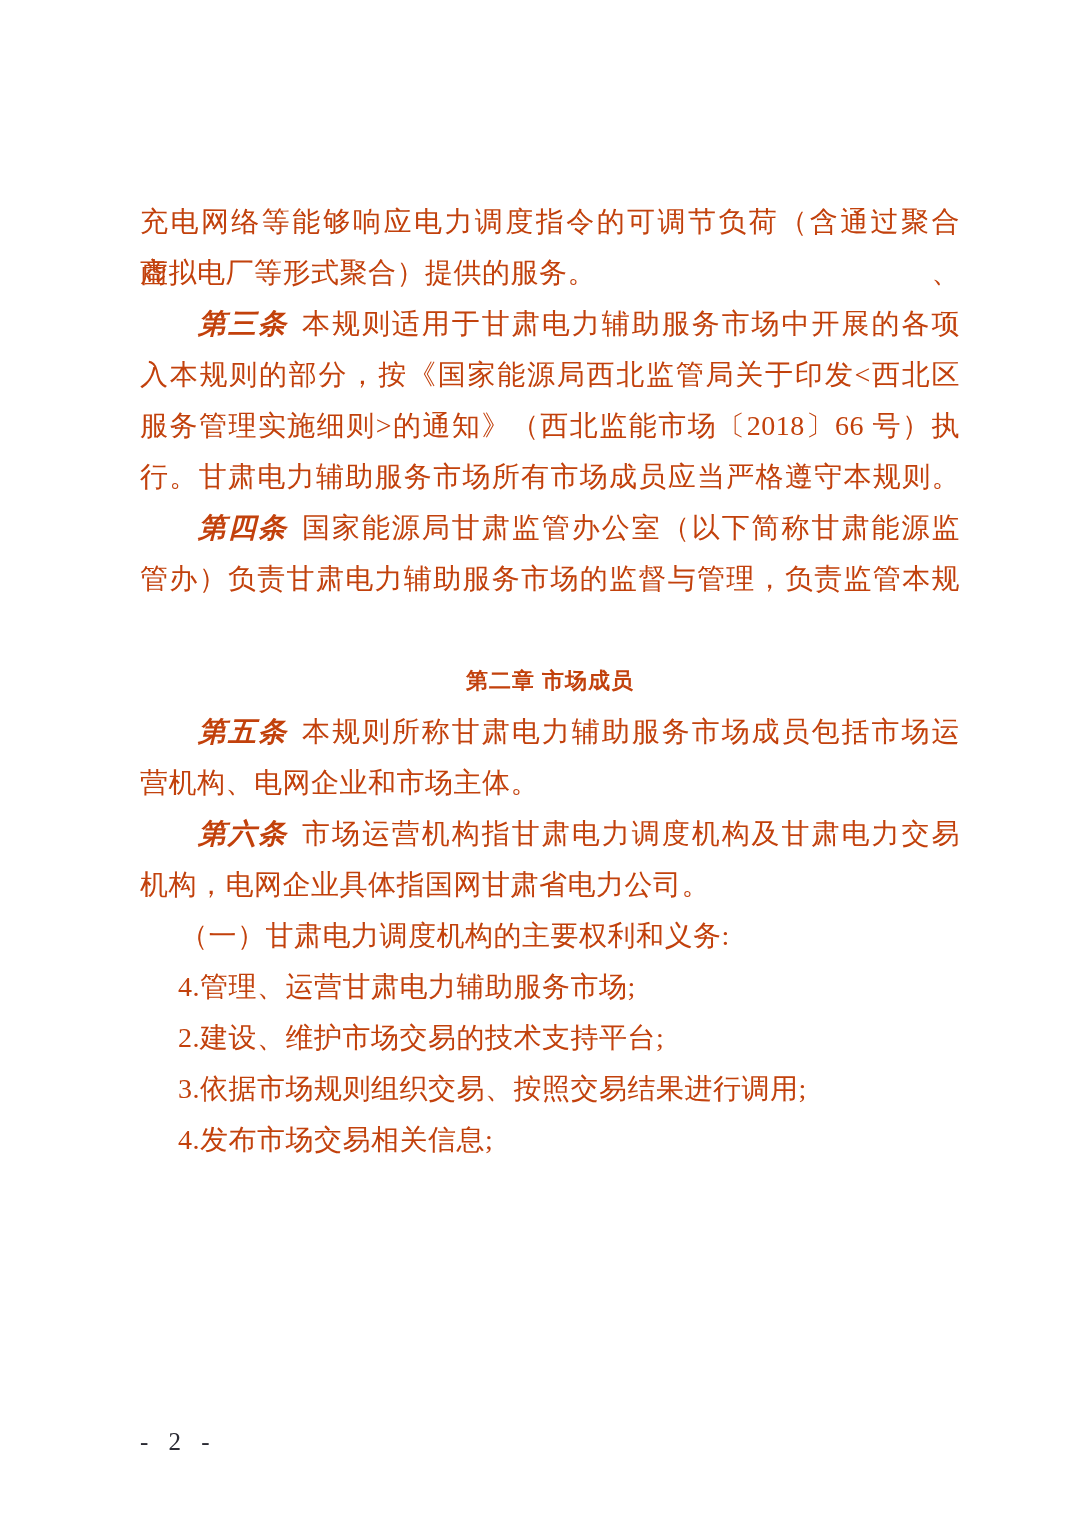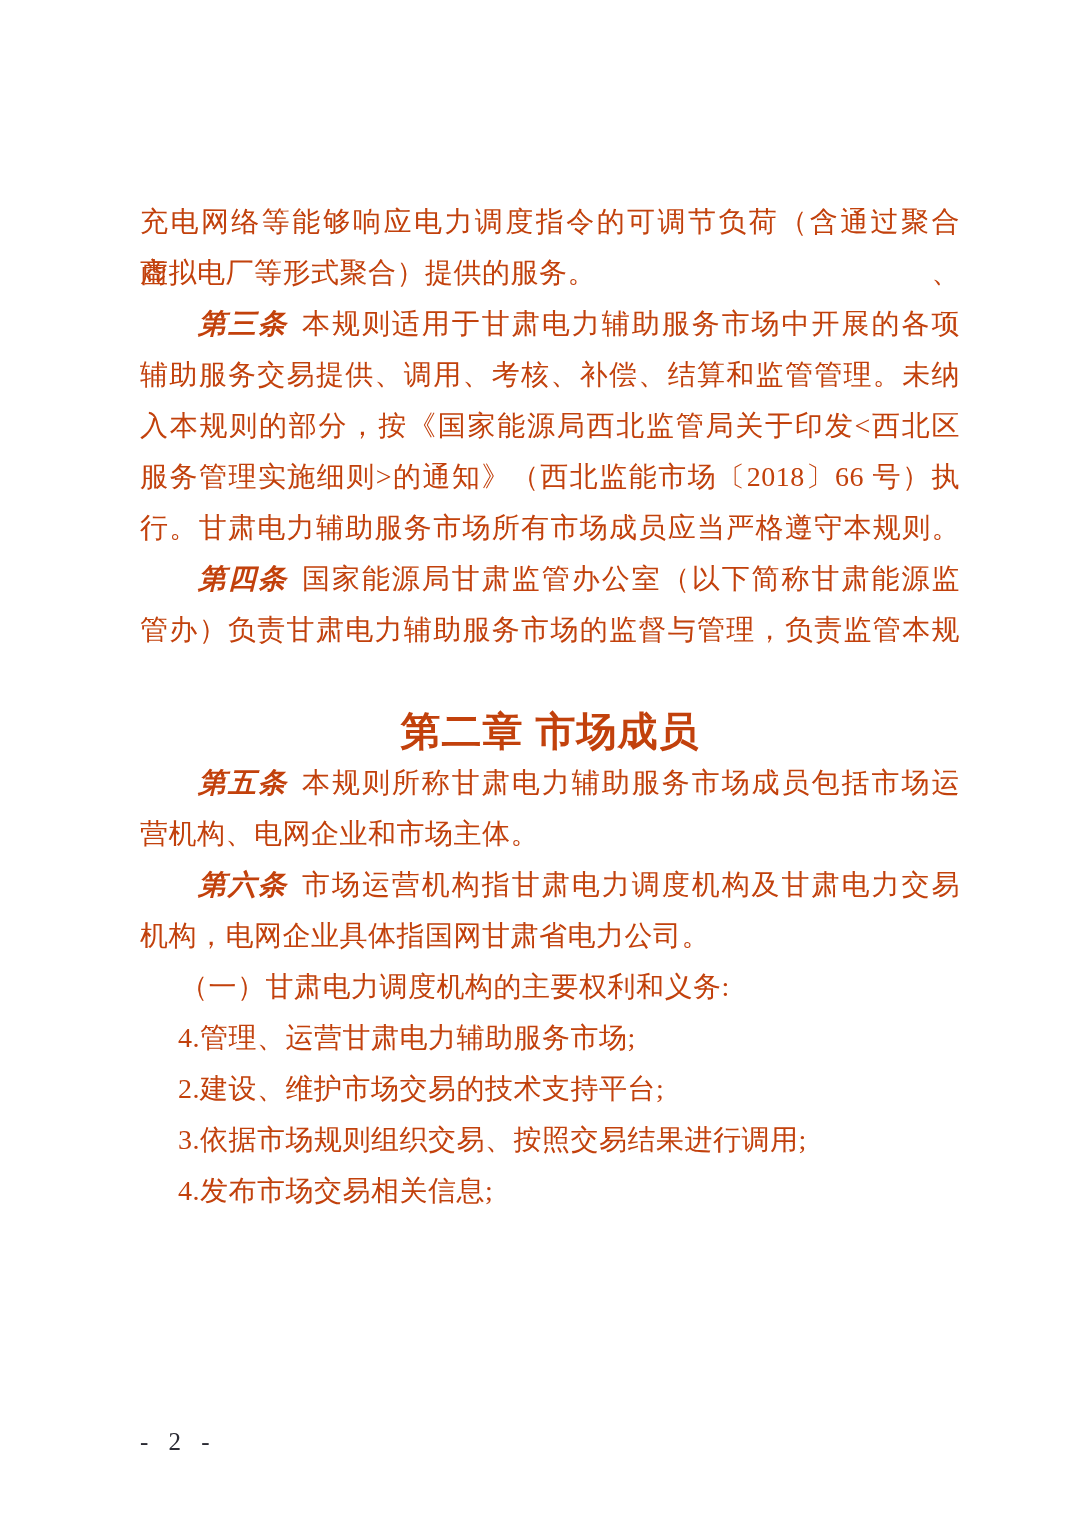--- a/index.html
+++ b/index.html
@@ -40,21 +40,21 @@
     font-style: italic;
   }
   .line .line-bold + .line-rest {
     margin-left: 14px;
   }
   .line.heading {
     text-align: center;
     text-align-last: center;
     font-family: "Liberation Sans", "DejaVu Sans", sans-serif;
     font-weight: bold;
-    font-size: 40px;
+    font-size: 22px;
     letter-spacing: 1px;
   }
   .line.blank {  }
   .line.indent-para { text-indent: 58px; }
   .line.indent-sub  { text-indent: 40px; }
   .line.indent-num  { text-indent: 38px; }
   .footer-page-num {
     position: absolute;
     left: 140px;
     top: 1428px;
@@ -93,21 +93,20 @@
 <div class="page">
 
   <div class="doc-body">
 
       <div class="line justify"><span class="line-rest">充电网络等能够响应电力调度指令的可调节负荷（含通过聚合商、</span></div>
 
       <div class="line"><span class="line-rest">虚拟电厂等形式聚合）提供的服务。</span></div>
 
       <div class="line justify indent-para"><span class="line-bold">第三条</span><span class="line-rest">本规则适用于甘肃电力辅助服务市场中开展的各项</span></div>
 
-      <div class="line justify"><span class="line-rest">辅助服务交易提供、调用、考核、补偿、结算和监管管理。未纳</span></div>
 
       <div class="line justify"><span class="line-rest">入本规则的部分，按《国家能源局西北监管局关于印发&lt;西北区</span></div>
 
 
       <div class="line justify"><span class="line-rest">服务管理实施细则&gt;的通知》（西北监能市场〔2018〕66 号）执</span></div>
 
       <div class="line justify"><span class="line-rest">行。甘肃电力辅助服务市场所有市场成员应当严格遵守本规则。</span></div>
 
       <div class="line justify indent-para"><span class="line-bold">第四条</span><span class="line-rest">国家能源局甘肃监管办公室（以下简称甘肃能源监</span></div>
 

